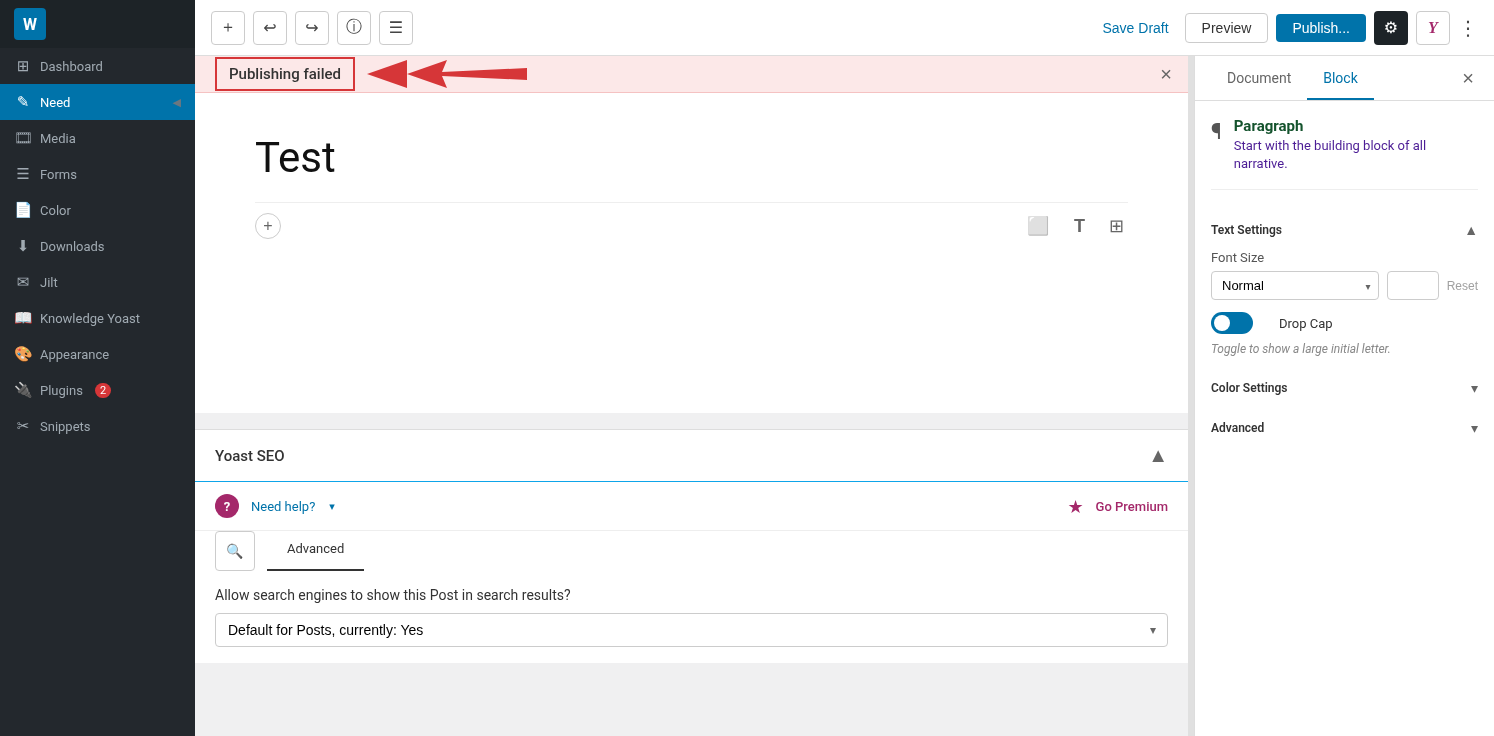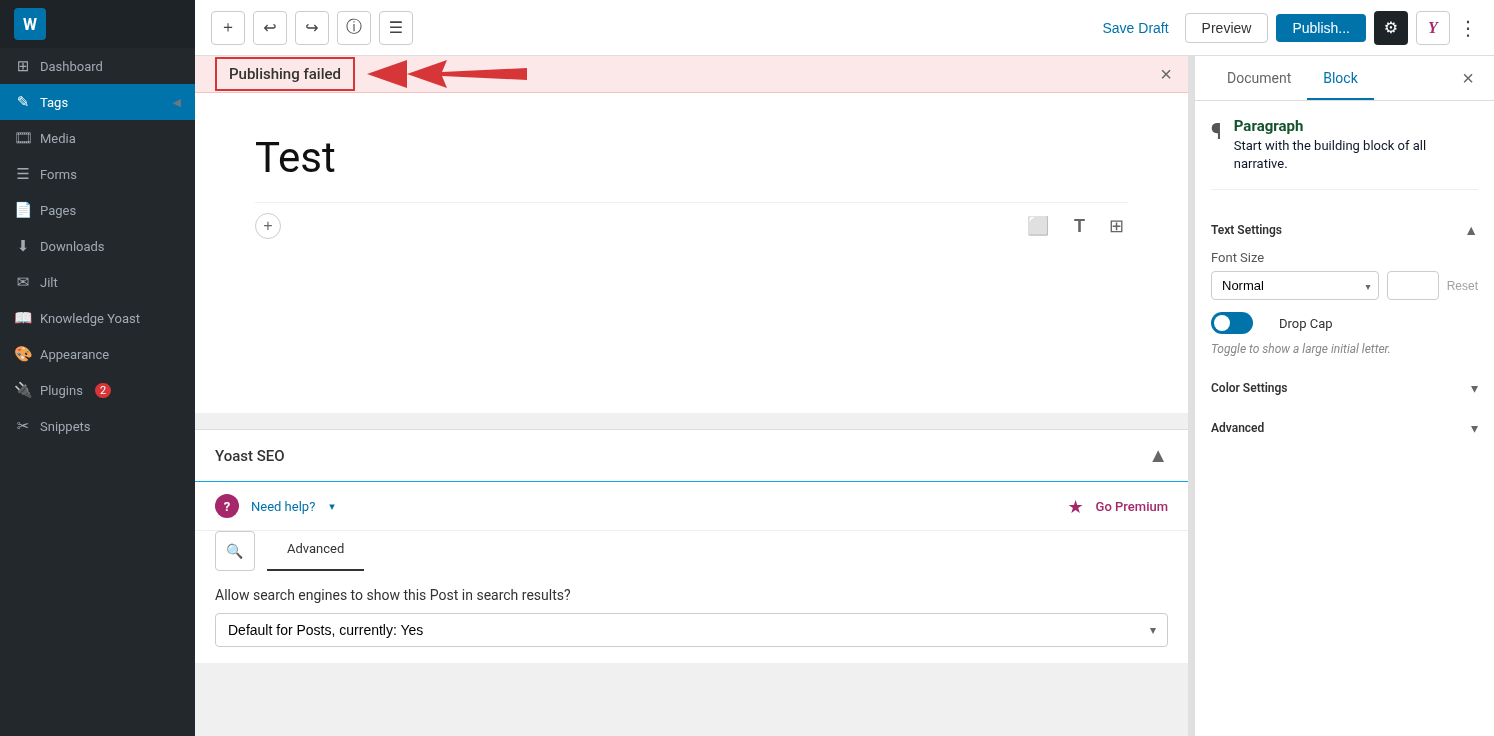--- a/index.html
+++ b/index.html
@@ -386,21 +386,21 @@
       margin-bottom: 20px;
       padding-bottom: 16px;
       border-bottom: 1px solid #eee;
     }
     .block-info-icon {
       font-size: 22px;
       color: #555;
       margin-top: 2px;
     }
     .block-info-name { font-size: 15px; font-weight: 700; color: #14532d; }
-    .block-info-desc { font-size: 13px; color: #0f172a; margin-top: 2px; line-height: 1.4; }
+    .block-info-desc { font-size: 13px; color: #4c1d95; margin-top: 2px; line-height: 1.4; }
 
     .panel-section {
       margin-bottom: 0;
     }
     .panel-section-header {
       display: flex;
       align-items: center;
       padding: 12px 0;
       cursor: pointer;
       border-top: 1px solid #eee;
@@ -502,37 +502,37 @@
     <div class="sidebar-logo-icon">W</div>
   </div>
 
   <div class="sidebar-item">
     <span class="sidebar-item-icon">⊞</span>
     <span class="sidebar-item-label">Dashboard</span>
   </div>
 
   <div class="sidebar-item active">
     <span class="sidebar-item-icon">✎</span>
-    <span class="sidebar-item-label">Tags</span>
+    <span class="sidebar-item-label">Need</span>
     <span class="collapse-arrow">◀</span>
   </div>
 
   <div class="sidebar-item">
     <span class="sidebar-item-icon">🎞</span>
     <span class="sidebar-item-label">Media</span>
   </div>
 
   <div class="sidebar-item">
     <span class="sidebar-item-icon">☰</span>
     <span class="sidebar-item-label">Forms</span>
   </div>
 
   <div class="sidebar-item">
     <span class="sidebar-item-icon">📄</span>
-    <span class="sidebar-item-label">Pages</span>
+    <span class="sidebar-item-label">Color</span>
   </div>
 
   <div class="sidebar-item">
     <span class="sidebar-item-icon">⬇</span>
     <span class="sidebar-item-label">Downloads</span>
   </div>
 
   <div class="sidebar-item">
     <span class="sidebar-item-icon">✉</span>
     <span class="sidebar-item-label">Jilt</span>

